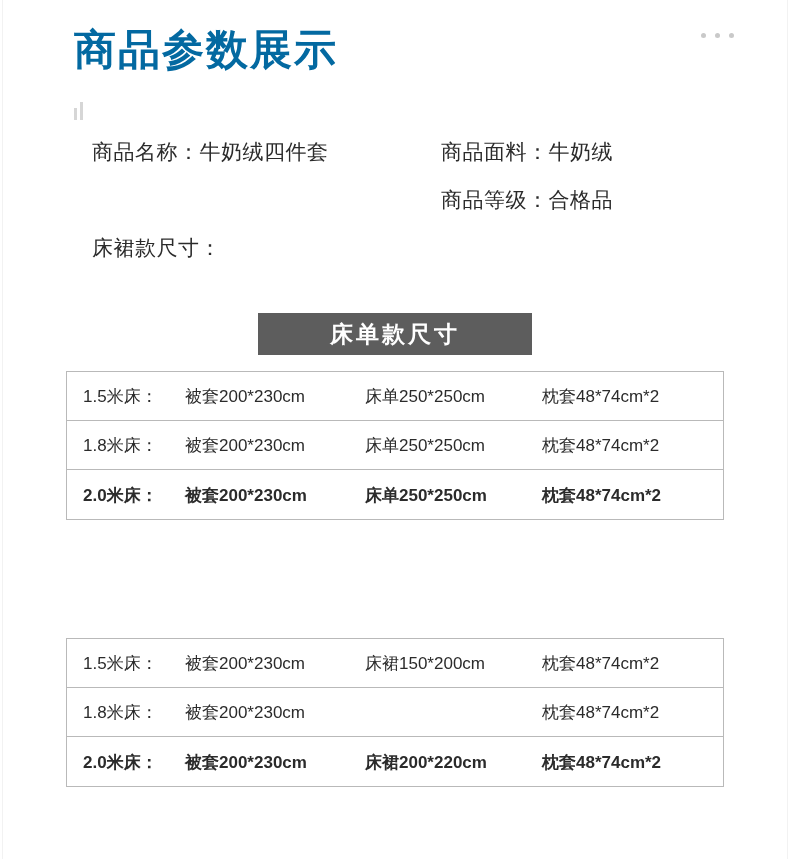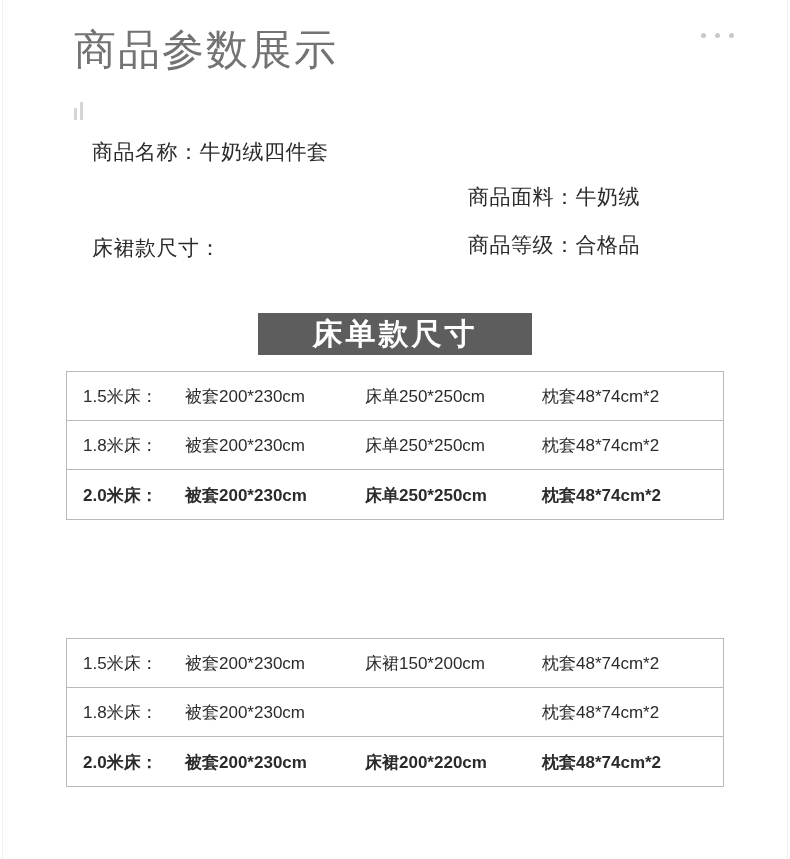--- a/index.html
+++ b/index.html
@@ -28,23 +28,23 @@
     left: 0;
     top: 0;
     width: 790px;
     height: 120px;
   }
   .title {
     position: absolute;
     left: 74px;
     top: 26px;
     font-size: 42px;
-    font-weight: normal;
+    font-weight: bold;
     letter-spacing: 2px;
-    color: #737373;
+    color: #0369a1;
     line-height: 1.15;
     white-space: nowrap;
   }
   .dots {
     position: absolute;
     right: 56px;
     top: 33px;
     display: flex;
     gap: 9px;
     align-items: center;
@@ -85,31 +85,31 @@
     height: 48px;
   }
   .info-cell {
     position: absolute;
     font-size: 21px;
     color: #2b2b2b;
     white-space: nowrap;
     letter-spacing: 0.5px;
   }
   .info-cell.left { left: 92px; text-align: right; }
-  .info-cell.right { left: 468px; margin-top: 45px; }
+  .info-cell.right { left: 441px; }
 
   
   .banner {
     position: absolute;
     left: 258px;
     width: 274px;
     height: 42px;
     background: #5d5d5d;
     color: #ffffff;
-    font-size: 30px;
+    font-size: 23px;
     font-weight: bold;
     letter-spacing: 3px;
     display: flex;
     align-items: center;
     justify-content: center;
   }
   .banner.b-sheet { top: 313px; }
   .banner.b-skirt { top: 580px; }
 
   

